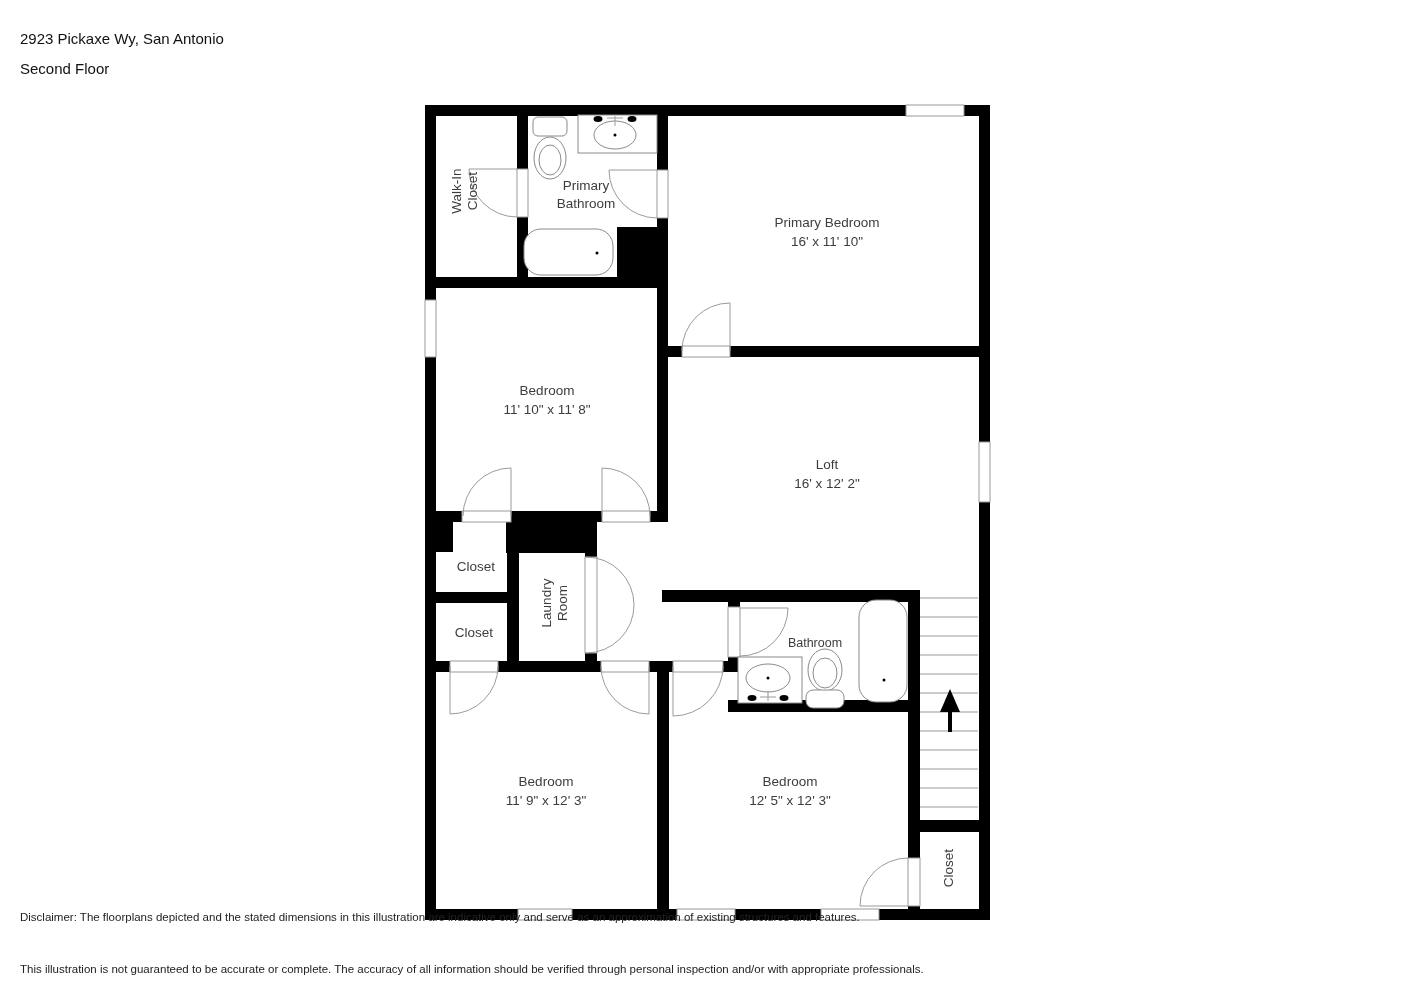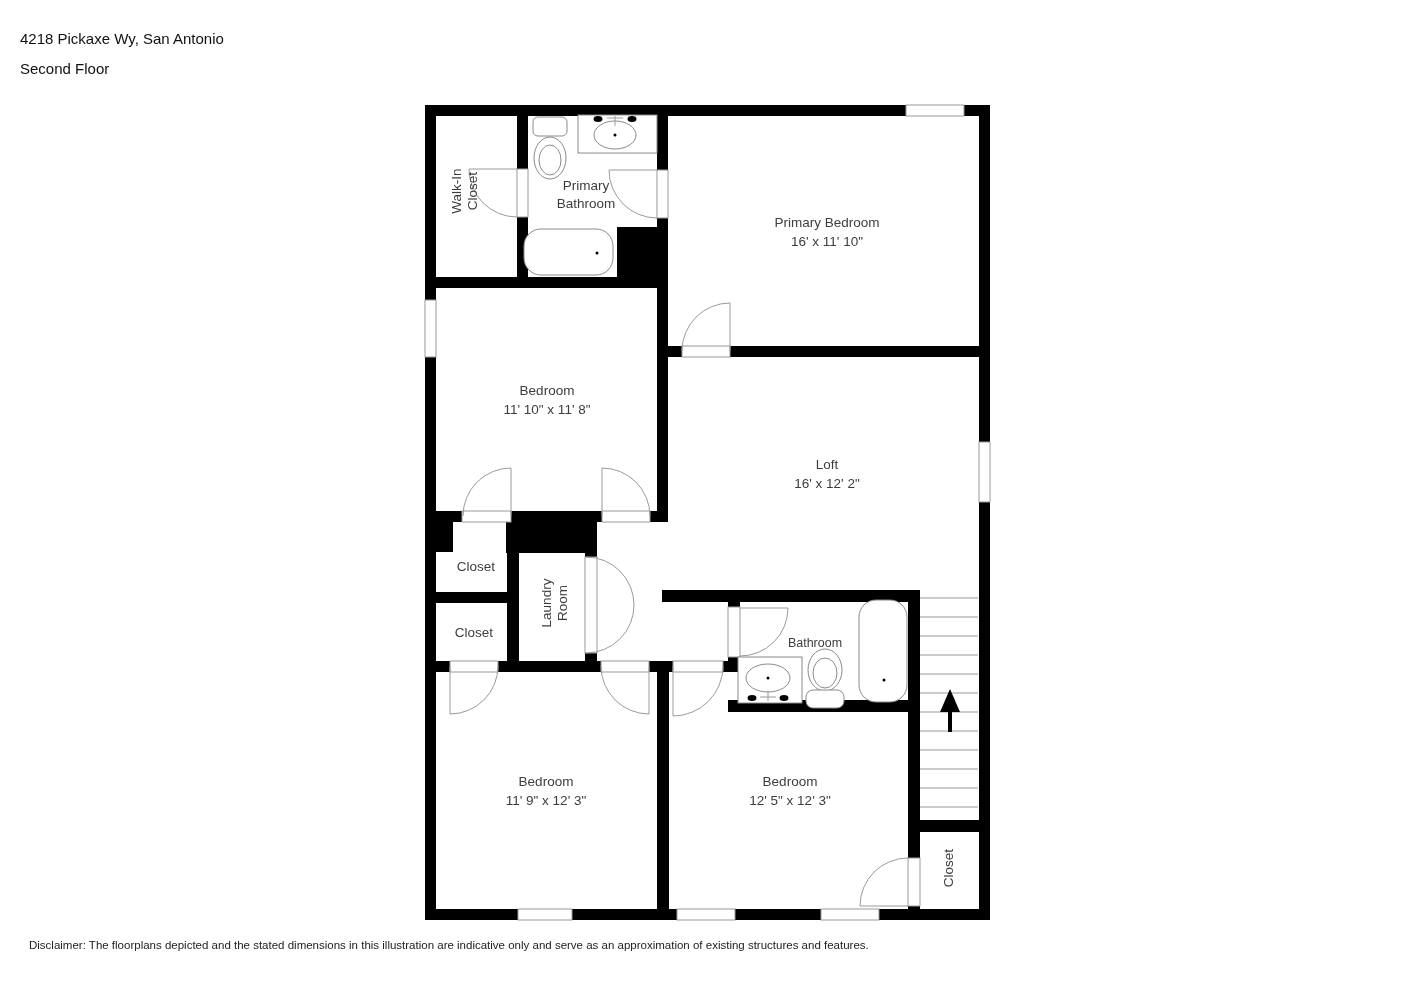--- a/index.html
+++ b/index.html
@@ -2,39 +2,39 @@
 <html><head>
 <meta charset="utf-8">
 <style>
   html,body{margin:0;padding:0;background:#ffffff;width:1414px;height:1000px;
     font-family:"Liberation Sans", sans-serif;}
   .page{position:relative;width:1414px;height:1000px;overflow:hidden;background:#fff;}
   .hdr{position:absolute;left:20px;color:#111;font-size:15px;}
   .hdr.l1{top:30px;}
   .hdr.l2{top:60px;}
   .ftr{position:absolute;left:20px;color:#222;font-size:11.5px;}
-  .ftr.l1{top:939px;margin-left:9px;}
+  .ftr.l1{top:911px;}
   .ftr.l2{top:963px;}
   svg{position:absolute;left:0;top:0;}
   svg text{font-family:"Liberation Sans", sans-serif;fill:#3d3d3d;font-size:13.5px;}
   text.small{font-size:12.5px;}
   .wall{fill:#000;}
   .win{fill:#fff;stroke:#999;stroke-width:1;}
   .leaf{fill:#fff;stroke:#9a9a9a;stroke-width:1;}
   .swing{fill:none;stroke:#9a9a9a;stroke-width:1;}
   .fix{fill:#fff;stroke:#8a8a8a;stroke-width:1;}
   .fixdark{fill:#000;stroke:none;}
   .tread{stroke:#999;stroke-width:1;}
 </style>
 </head>
 <body>
 
 <div class="page">
 
-  <div class="hdr l1">4218 Pickaxe Wy, San Antonio</div>
+  <div class="hdr l1">2923 Pickaxe Wy, San Antonio</div>
   <div class="hdr l2">Second Floor</div>
 
   <svg width="1414" height="1000" viewBox="0 0 1414 1000">
 
     <g>
 
       <rect class="wall" x="425" y="105" width="565" height="11"></rect>
       <rect class="wall" x="425" y="105" width="11" height="815"></rect>
       <rect class="wall" x="979" y="105" width="11" height="815"></rect>
       <rect class="wall" x="425" y="909" width="565" height="11"></rect>
@@ -221,13 +221,14 @@
       <text x="546" y="805">11' 9" x 12' 3"</text>
 
       <text x="790" y="786">Bedroom</text>
       <text x="790" y="805">12' 5" x 12' 3"</text>
 
       <text transform="rotate(-90 949 868)" x="949" y="872">Closet</text>
     </g>
   </svg>
 
   <div class="ftr l1">Disclaimer: The floorplans depicted and the stated dimensions in this illustration are indicative only and serve as an approximation of existing structures and features.</div>
+  <div class="ftr l2">This illustration is not guaranteed to be accurate or complete. The accuracy of all information should be verified through personal inspection and/or with appropriate professionals.</div>
 </div>
 
 </body></html>

